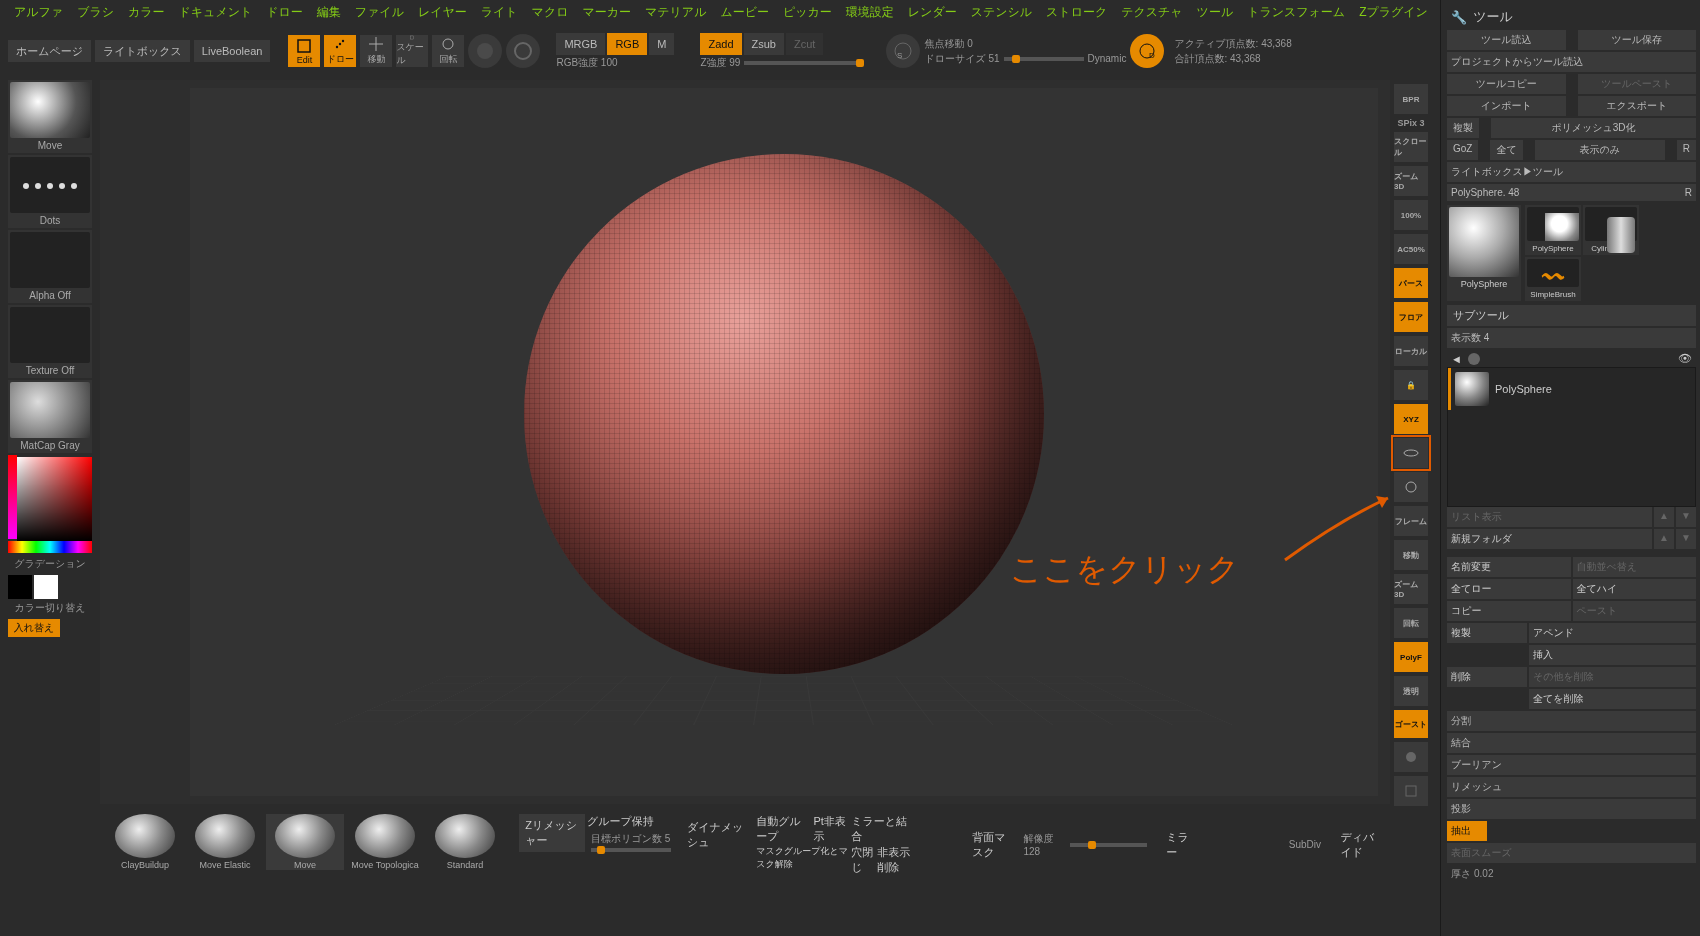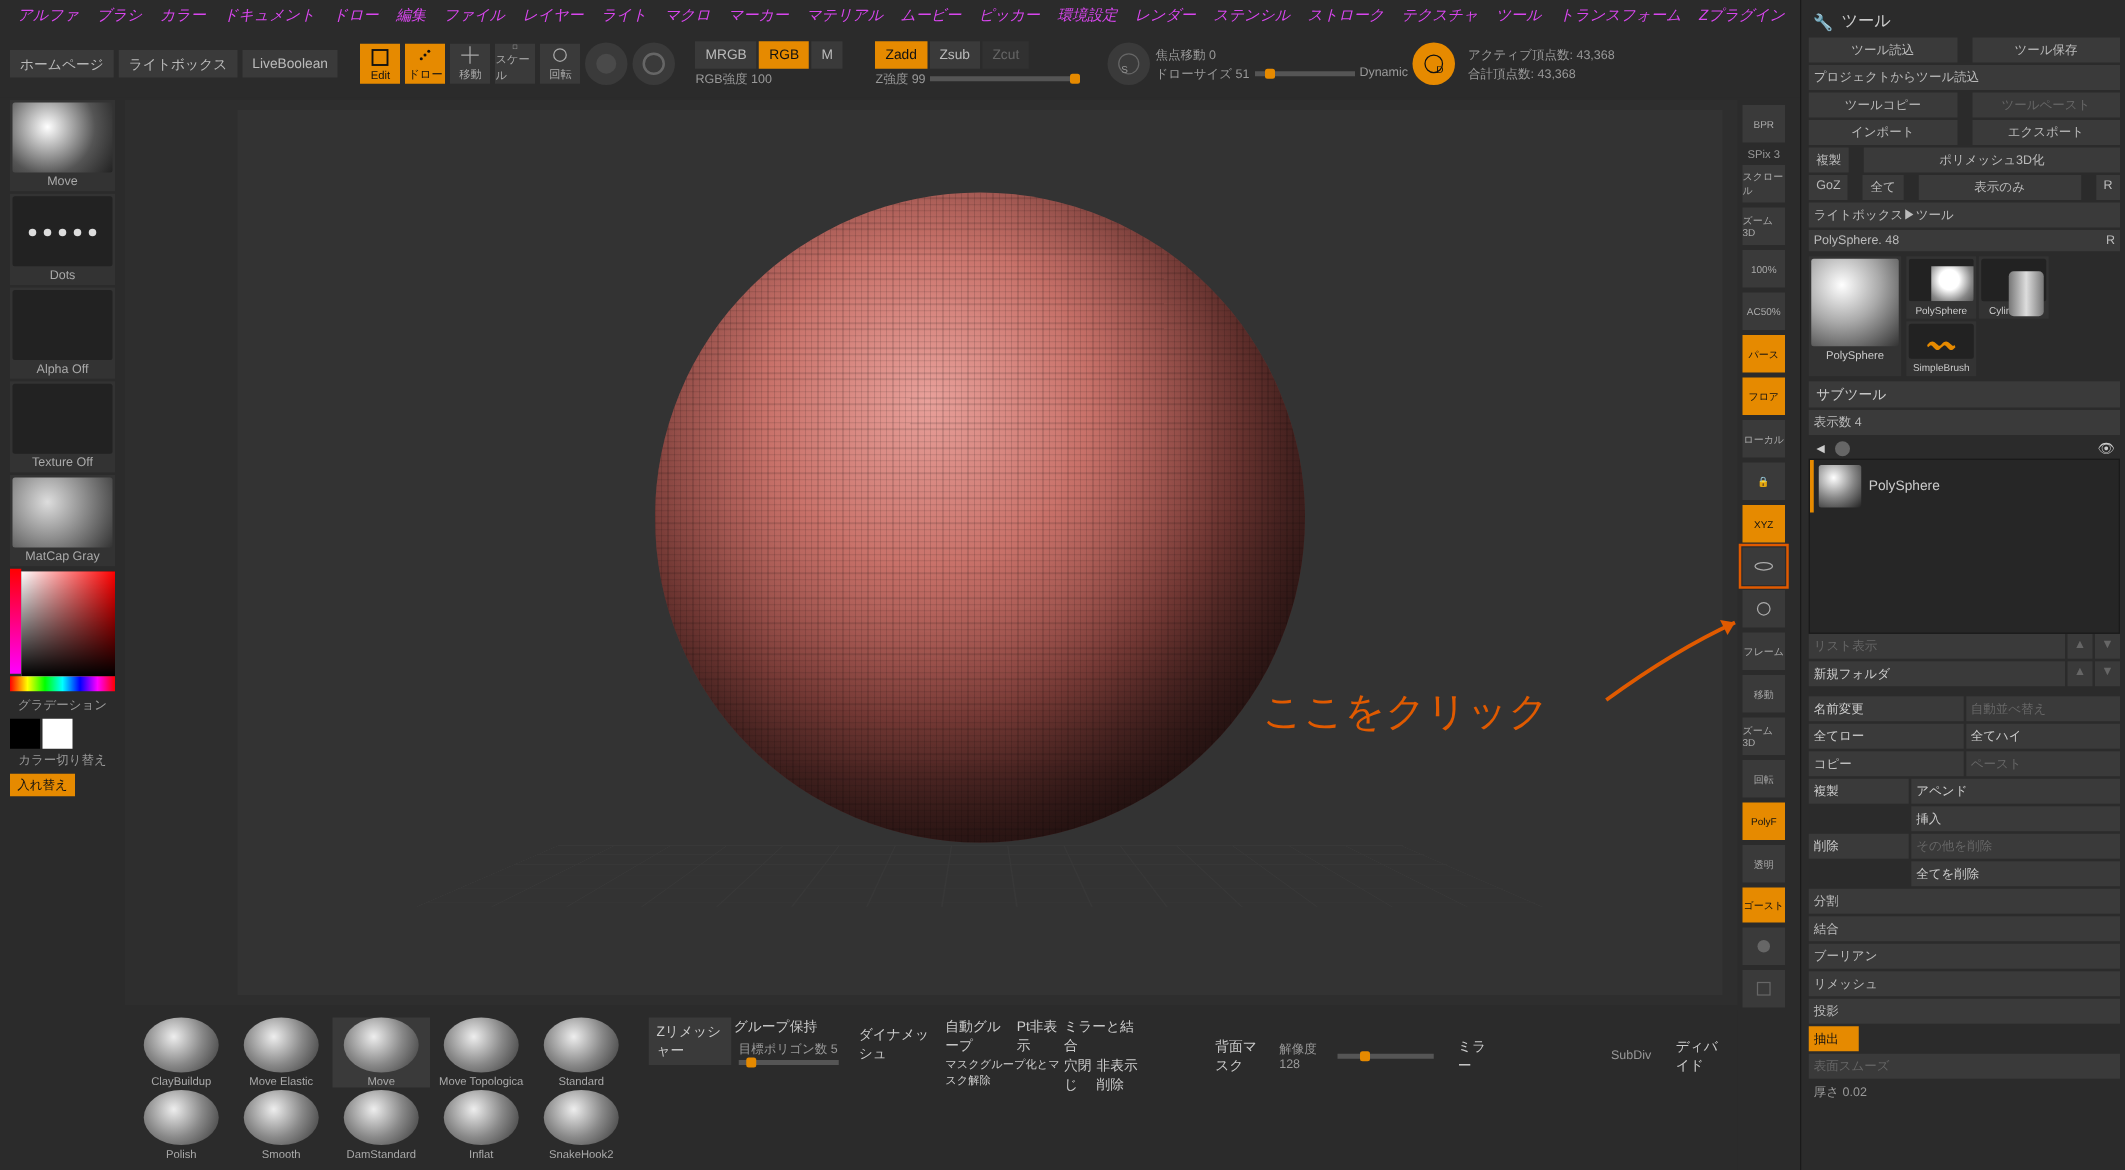--- a/index.html
+++ b/index.html
@@ -1,18 +1,18 @@
 <!DOCTYPE html>
 <html><head>
 <meta charset="utf-8">
 <style>
 * { margin: 0; padding: 0; box-sizing: border-box; font-family: "Meiryo", "Hiragino Sans", sans-serif; }
 body { background: #2b2b2b; color: #ccc; font-size: 11px; overflow: hidden; width: 1700px; height: 936px; position: relative; }
 .menubar { display: flex; gap: 2px; padding: 4px 8px; background: #2b2b2b; height: 24px; align-items: center; }
-.menubar .menu-item { color: #d946ef; padding: 2px 6px; cursor: pointer; font-size: 12px; font-style: italic; }
+.menubar .menu-item { color: #84cc16; padding: 2px 6px; cursor: pointer; font-size: 12px; }
 .toolbar { display: flex; align-items: center; gap: 4px; padding: 6px 8px; background: #2b2b2b; height: 54px; }
 .tb-btn { background: #3a3a3a; color: #bbb; padding: 4px 8px; border: none; font-size: 11px; height: 22px; display: inline-flex; align-items: center; justify-content: center; }
 .tb-btn.active { background: #e68a00; color: #111; }
 .icon-btn { width: 32px; height: 32px; background: #3a3a3a; display: inline-flex; align-items: center; justify-content: center; font-size: 9px; flex-direction: column; gap: 1px; color: #aaa; }
 .icon-btn.active { background: #e68a00; color: #111; }
 .icon-btn svg { width: 16px; height: 16px; }
 .round-btn { width: 34px; height: 34px; border-radius: 50%; background: #3a3a3a; display: inline-flex; align-items: center; justify-content: center; }
 .mini-slider { width: 120px; height: 4px; background: #555; position: relative; }
 .mini-slider .knob { position: absolute; width: 8px; height: 8px; background: #e68a00; top: -2px; border-radius: 2px;}
 .left-shelf { position: absolute; left: 8px; top: 80px; width: 84px; display: flex; flex-direction: column; gap: 2px; }
@@ -24,21 +24,21 @@
 .color-picker { width: 84px; height: 84px; margin-top: 2px; position: relative; background: linear-gradient(to top, #000, transparent), linear-gradient(to right, #fff, #f00); }
 .hue { width: 84px; height: 12px; background: linear-gradient(to right, red, yellow, lime, cyan, blue, magenta, red); }
 .swap-row { display: flex; gap: 2px; margin-top: 2px; }
 .swap-row .sw { width: 24px; height: 24px; }
 .btn-orange { background: #e68a00; color: #111; padding: 2px 4px; font-size: 10px; width: 52px; text-align: center; margin-top: 2px; }
 .canvas { position: absolute; left: 100px; top: 80px; right: 310px; bottom: 132px; background: #2e2e2e; }
 .canvas-inner { position: absolute; left: 90px; right: 12px; top: 8px; bottom: 8px; background: #333333; }
 .grid-floor { position: absolute; left: 12%; right: 12%; bottom: 10%; height: 30%; background-image: linear-gradient(#3c3c3c 1px, transparent 1px), linear-gradient(90deg, #3c3c3c 1px, transparent 1px); background-size: 60px 40px; transform: perspective(600px) rotateX(72deg); transform-origin: bottom; opacity: .5; }
 .sphere { position: absolute; left: 50%; top: 46%; width: 520px; height: 520px; margin-left: -260px; margin-top: -260px; border-radius: 50%; background: radial-gradient(circle at 42% 32%, #e8a09a 0%, #c9726a 28%, #8d4540 55%, #4a2523 80%, #1a0e0d 100%); box-shadow: inset -40px -60px 120px rgba(0,0,0,.6); }
 .sphere::after { content: ""; position: absolute; inset: 0; border-radius: 50%; background-image: repeating-linear-gradient(0deg, rgba(0,0,0,.12) 0 1px, transparent 1px 5px), repeating-linear-gradient(90deg, rgba(0,0,0,.12) 0 1px, transparent 1px 5px); mix-blend-mode: multiply; }
-.right-shelf { position: absolute; right: 270px; top: 84px; width: 38px; display: flex; flex-direction: column; gap: 4px; align-items: center; }
+.right-shelf { position: absolute; right: 270px; top: 84px; width: 38px; display: flex; flex-direction: column; gap: 4px; align-items: center; font-weight: bold; }
 .rs-btn { width: 34px; height: 30px; background: #3a3a3a; display: flex; align-items: center; justify-content: center; font-size: 8px; color: #aaa; flex-direction: column; }
 .rs-btn.active { background: #e68a00; color: #111; }
 .rs-btn.highlight { outline: 2px solid #e05a00; outline-offset: 1px; }
 .right-panel { position: absolute; right: 0; top: 0; width: 260px; bottom: 0; background: #2b2b2b; border-left: 1px solid #1a1a1a; padding: 4px 4px 4px 6px; overflow: hidden; }
 .rp-title { display: flex; align-items: center; gap: 6px; padding: 4px; font-size: 13px; color: #ccc; }
 .rp-row { display: flex; gap: 12px; margin-bottom: 2px; }
 .rp-btn { flex: 1; background: #3a3a3a; padding: 3px 2px; font-size: 10px; text-align: center; color: #bbb; }
 .rp-btn.dim { color: #666; }
 .rp-btn.sm { flex: 0 0 auto; padding: 3px 6px; }
 .rp-strip { background: #3a3a3a; padding: 3px 4px; font-size: 10px; color: #bbb; margin-bottom: 2px; display: flex; justify-content: space-between; align-items: center; }
@@ -418,27 +418,20 @@
 
 <div class="bottom-shelf">
   <div style="display:flex;flex-direction:column;gap:2px">
     <div style="display:flex;gap:2px">
       <div class="brush-tile"><div class="bp"></div><span>ClayBuildup</span></div>
       <div class="brush-tile"><div class="bp"></div><span>Move Elastic</span></div>
       <div class="brush-tile sel"><div class="bp"></div><span>Move</span></div>
       <div class="brush-tile"><div class="bp"></div><span>Move Topologica</span></div>
       <div class="brush-tile"><div class="bp"></div><span>Standard</span></div>
     </div>
-    <div style="display:flex;gap:2px">
-      <div class="brush-tile"><div class="bp"></div><span>Polish</span></div>
-      <div class="brush-tile"><div class="bp"></div><span>Smooth</span></div>
-      <div class="brush-tile"><div class="bp"></div><span>DamStandard</span></div>
-      <div class="brush-tile"><div class="bp"></div><span>Inflat</span></div>
-      <div class="brush-tile"><div class="bp"></div><span>SnakeHook2</span></div>
-    </div>
   </div>
   <div style="width:14px"></div>
   <div style="display:flex;flex-direction:row;gap:4px">
     <div style="display:flex;gap:2px;align-items:flex-start">
       <div class="op" style="background:#3a3a3a;padding:4px 6px">Zリメッシャー</div>
       <div class="stack">
         <div class="op">グループ保持</div>
         <div class="info-txt" style="padding:2px 4px"><span>目標ポリゴン数</span> <span>5</span><div class="mini-slider" style="width:80px;margin-top:2px">
               <div class="knob" style="left:6px"></div>
             </div></div>

